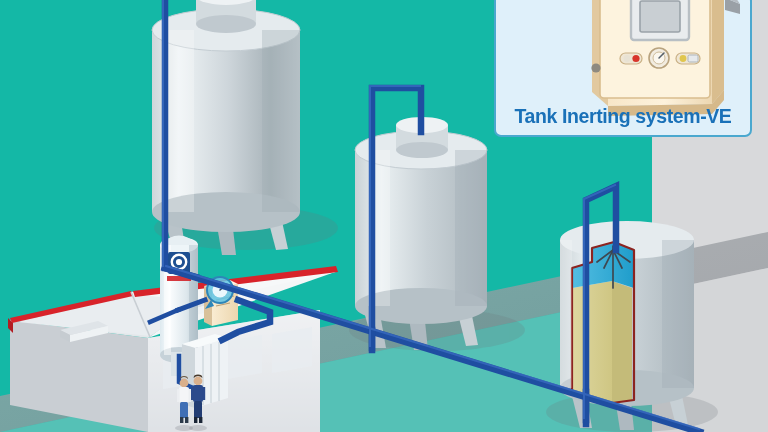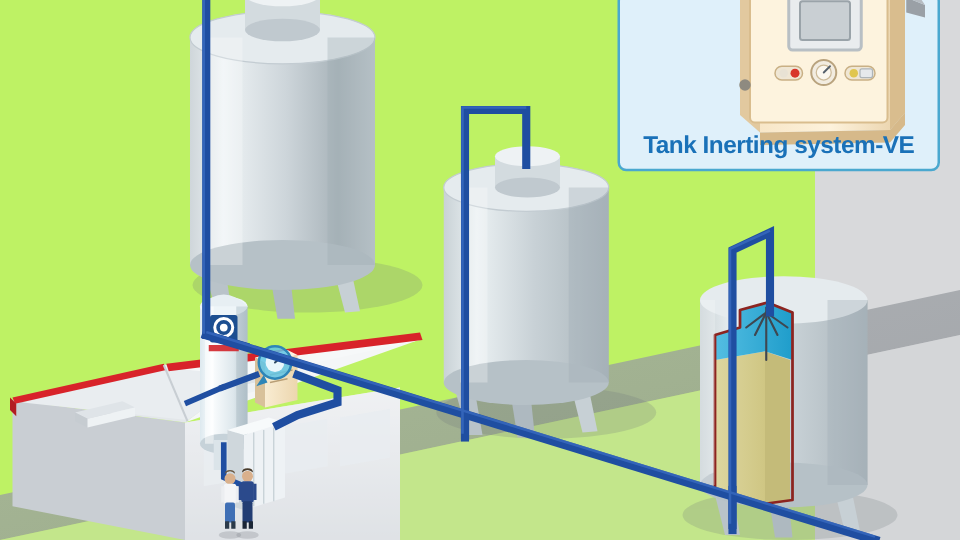--- a/index.html
+++ b/index.html
@@ -1,21 +1,21 @@
 <!DOCTYPE html>
 <html><head>
 <meta charset="utf-8">
 <style>
   html,body{margin:0;padding:0;}
   body{
     width:768px;height:432px;overflow:hidden;
     font-family:"Liberation Sans",sans-serif;
     background:#d8d9db;
   }
-  #scene{position:relative;width:652px;height:432px;background:#bef264;}
+  #scene{position:relative;width:652px;height:432px;background:#14b8a6;}
   #scene svg{position:absolute;left:0;top:0;}
 
   
   .callout{
     position:absolute;left:494px;top:-6px;width:258px;height:143px;
     background:#dff0fa;border:2px solid #4aa8cf;border-radius:7px;
     box-sizing:border-box;overflow:hidden;
   }
   .callout-label{
     position:absolute;left:0;right:0;bottom:7px;

